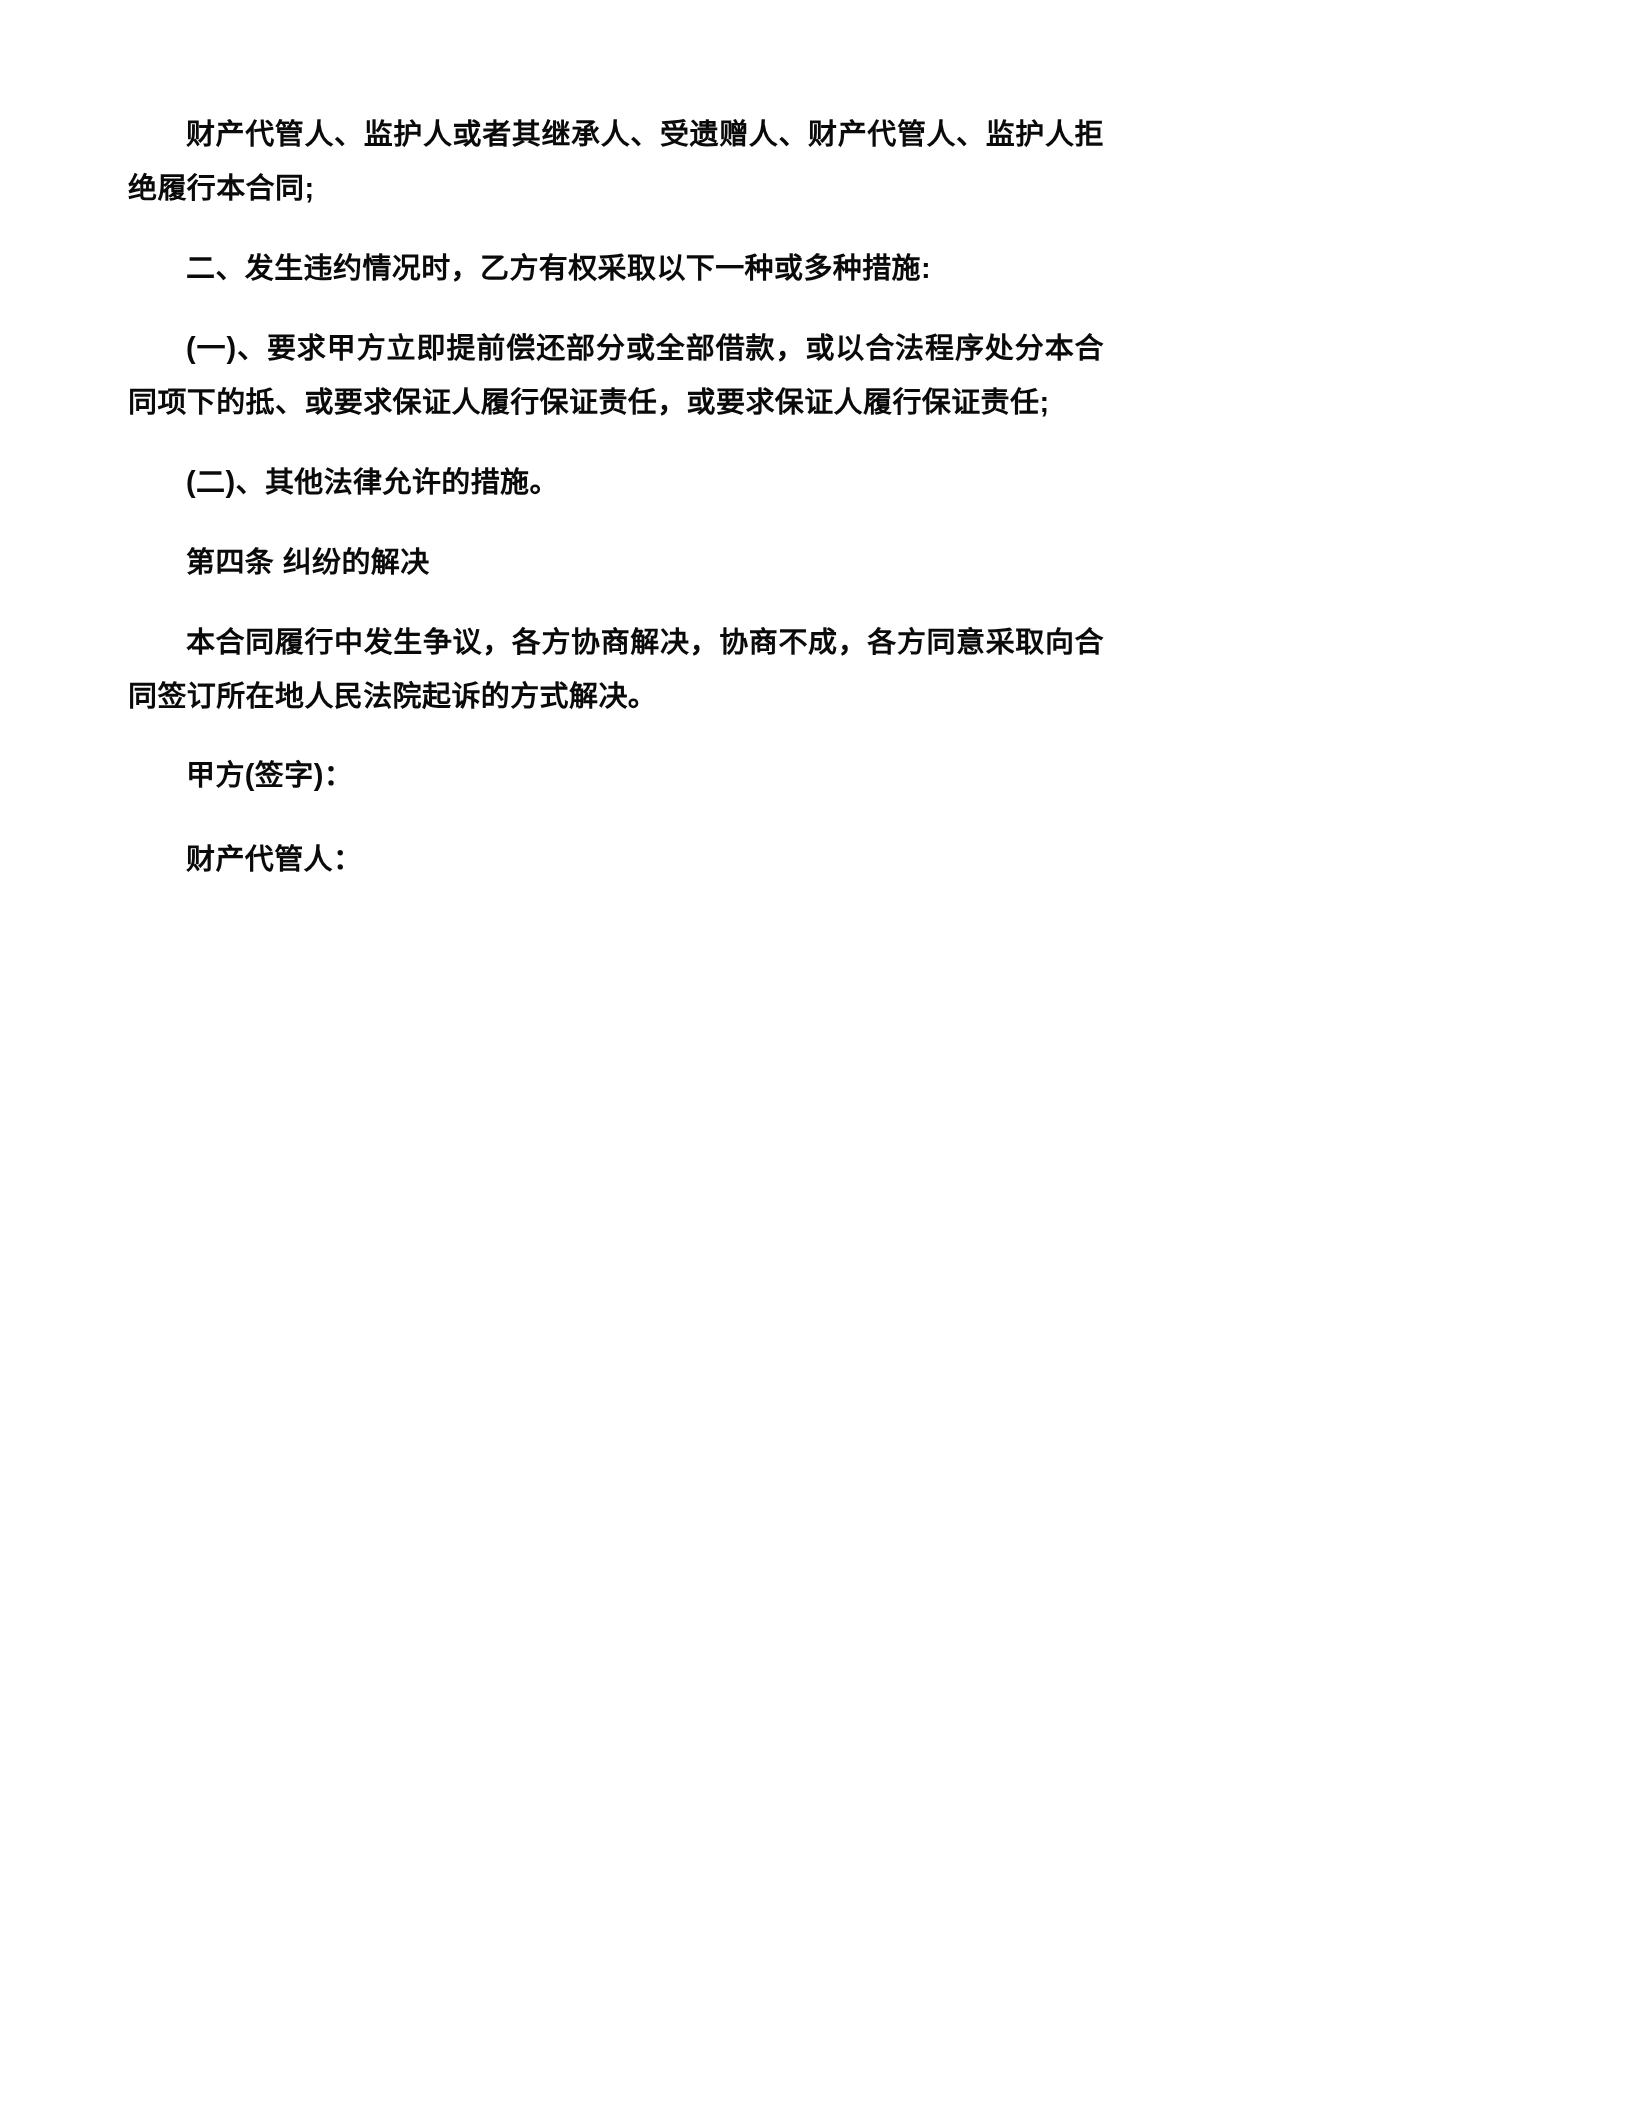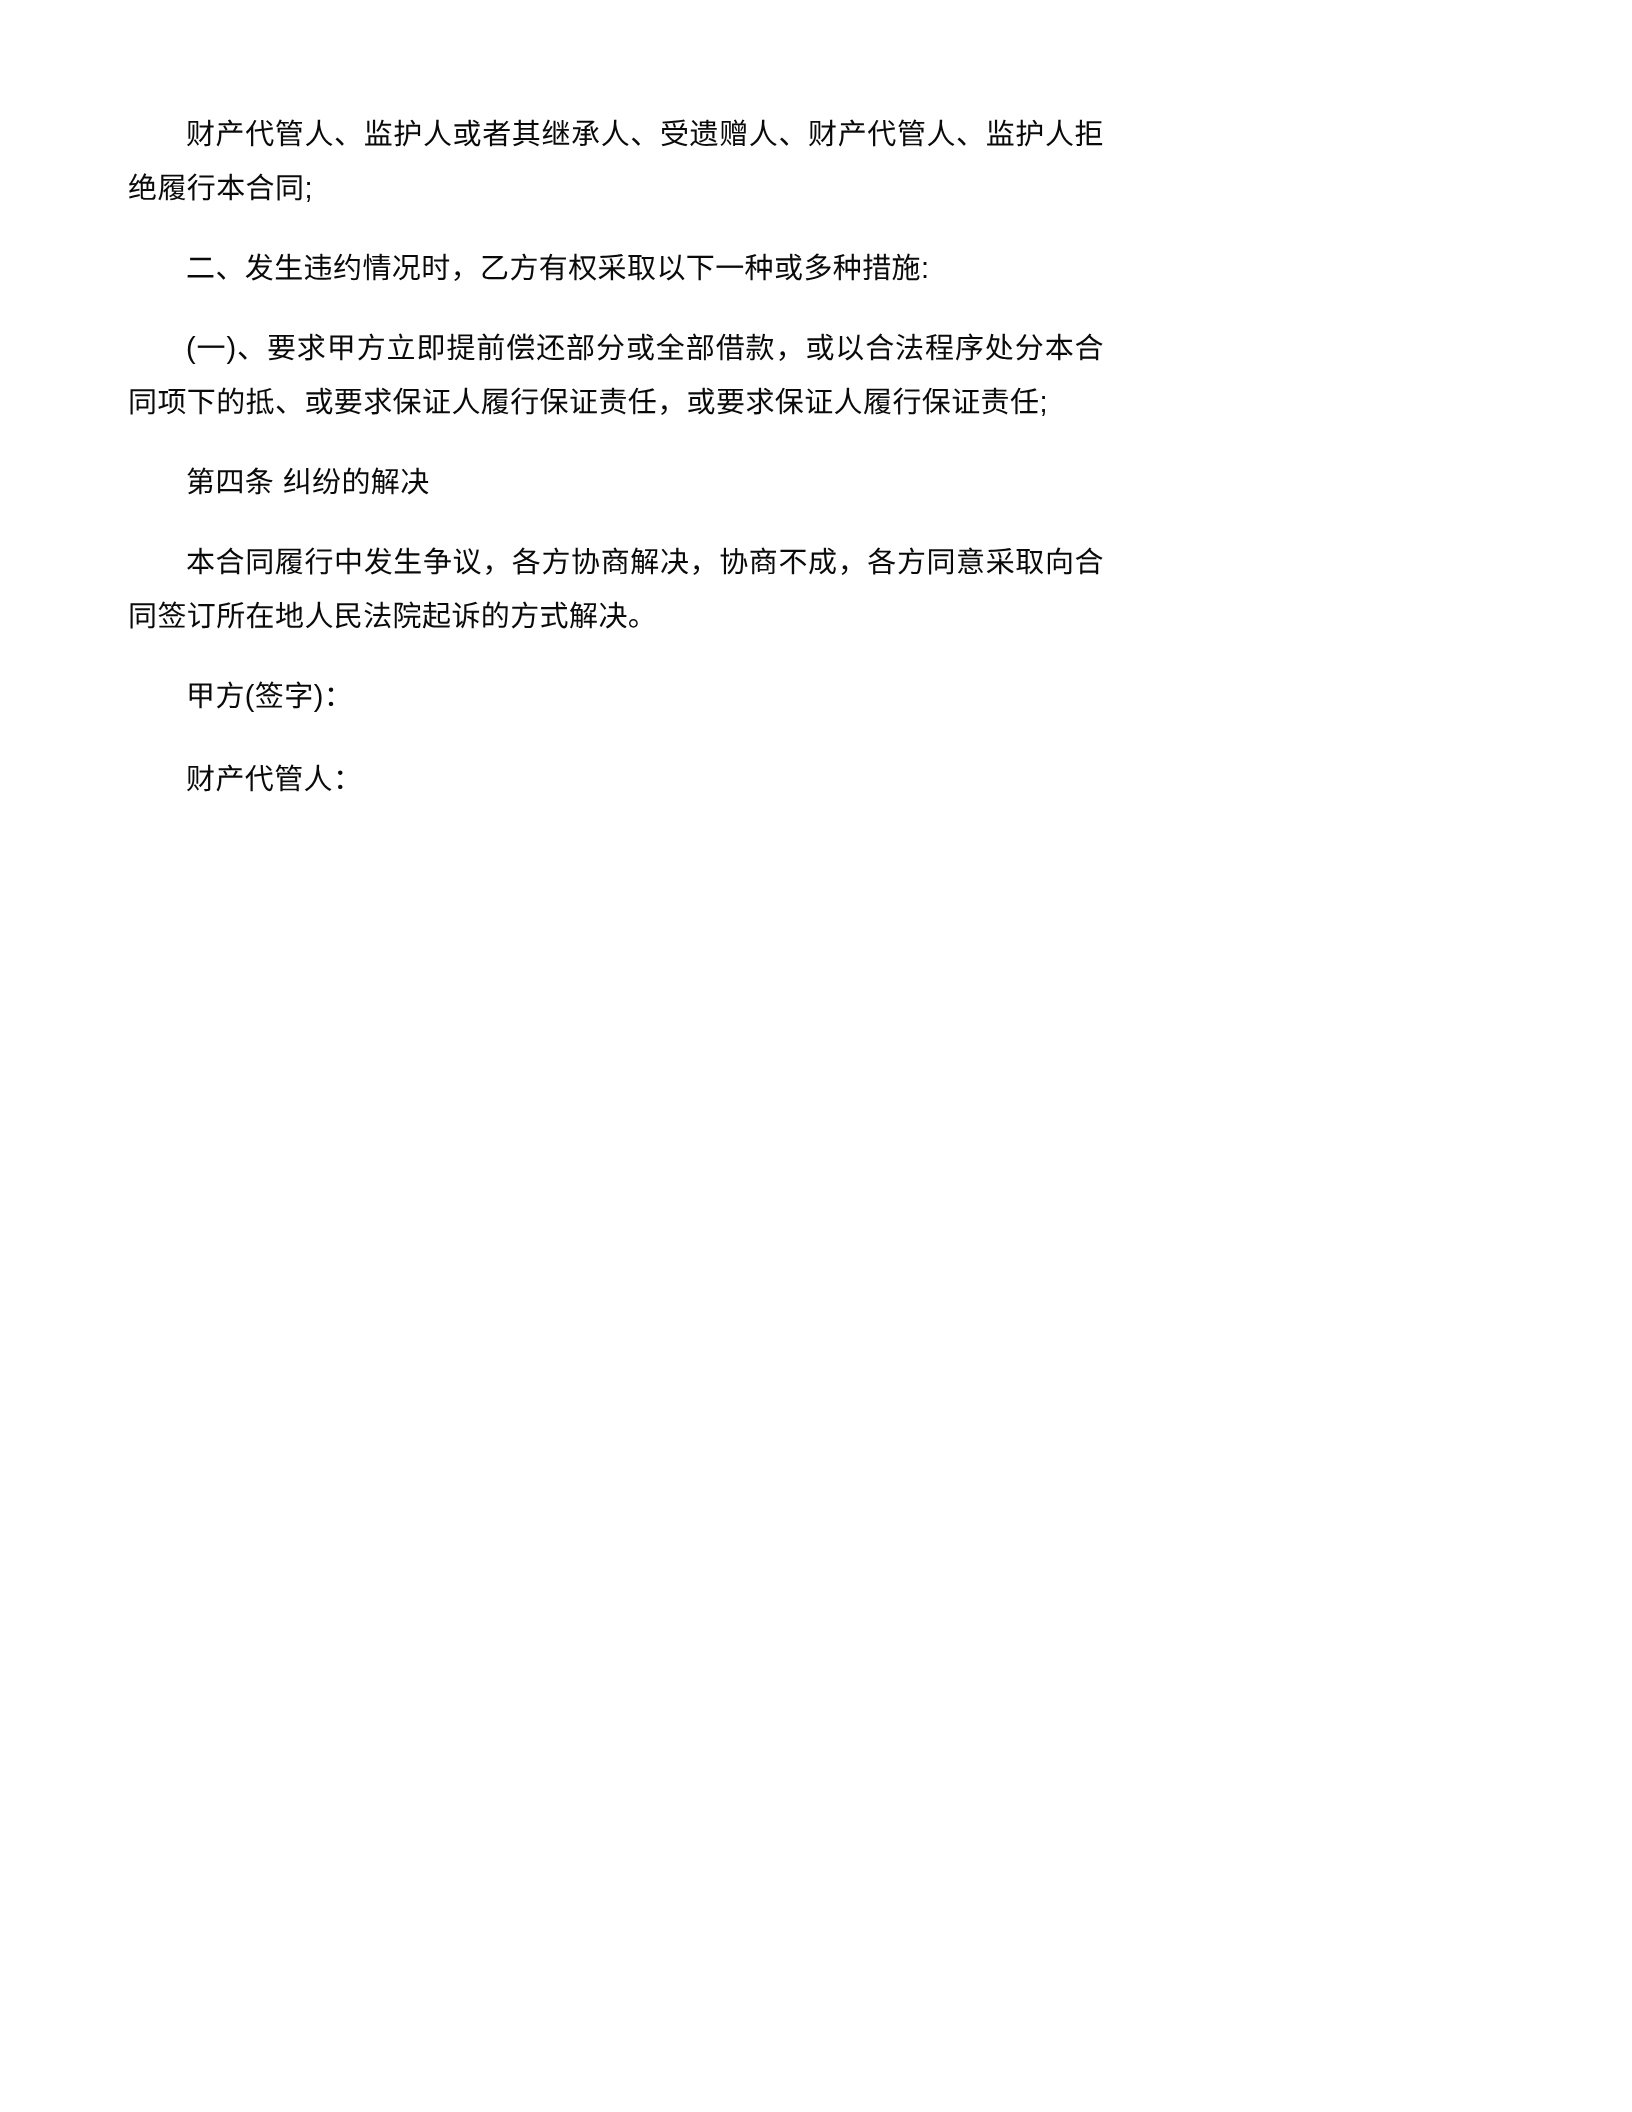--- a/index.html
+++ b/index.html
@@ -16,21 +16,21 @@
   .page {
     box-sizing: border-box;
     width: 1232px;
     min-height: 1596px;
     padding: 108px 128px 60px 128px;
     background: #ffffff;
   }
   .doc-body {
     font-size: 29px;
     line-height: 1.86;
-    font-weight: 400;
+    font-weight: 700;
     letter-spacing: 0.4px;
     color: #0a0a0a;
   }
   .para {
     margin: 0 0 26px 0;
     text-indent: 2em;
     text-align: justify;
     text-justify: inter-ideograph;
     word-break: break-all;
   }
@@ -42,19 +42,20 @@
   }
 </style>
 </head>
 <body>
 
 <div class="page">
   <div class="doc-body">
     <p class="para">财产代管人、监护人或者其继承人、受遗赠人、财产代管人、监护人拒绝履行本合同;</p>
     <p class="para">二、发生违约情况时，乙方有权采取以下一种或多种措施:</p>
     <p class="para">(一)、要求甲方立即提前偿还部分或全部借款，或以合法程序处分本合同项下的抵、或要求保证人履行保证责任，或要求保证人履行保证责任;</p>
+    <p class="para">(二)、其他法律允许的措施。</p>
     <p class="para">第四条 纠纷的解决</p>
     <p class="para">本合同履行中发生争议，各方协商解决，协商不成，各方同意采取向合同签订所在地人民法院起诉的方式解决。</p>
     <p class="para sig">甲方(签字)：</p>
     <p class="para sig">财产代管人：</p>
     <div class="spacer-bottom"></div>
   </div>
 </div>
 
 </body></html>

